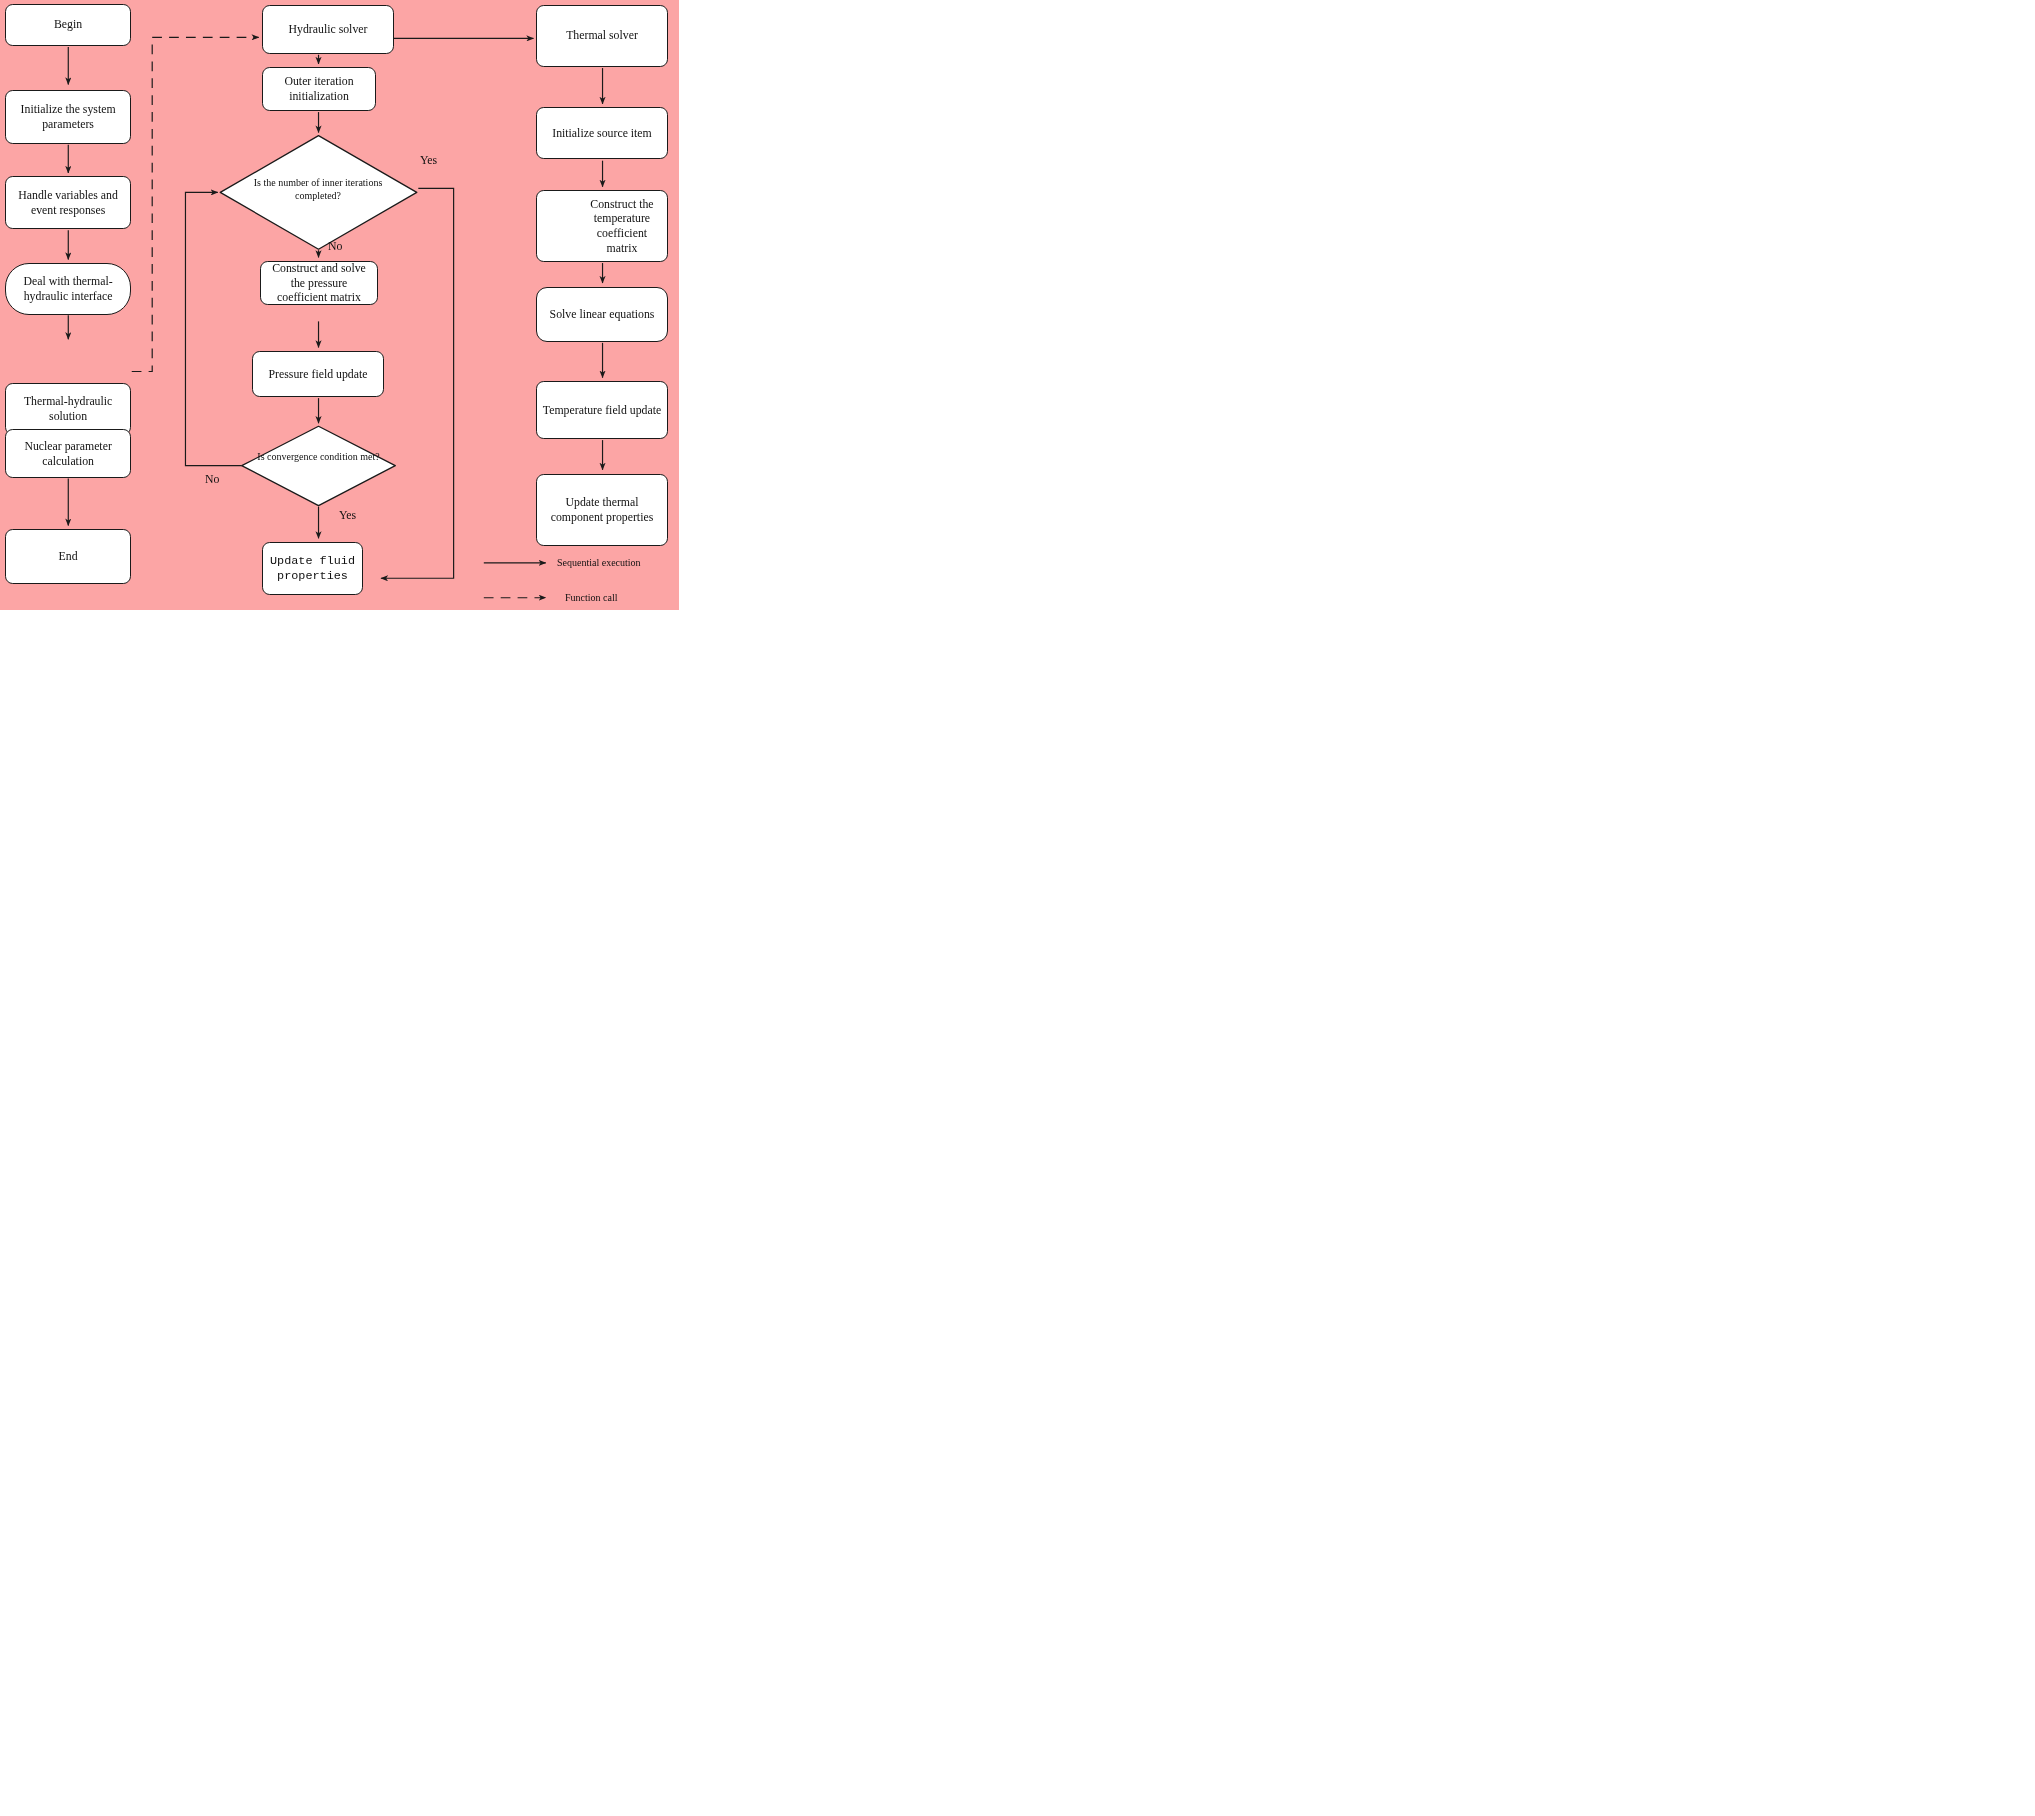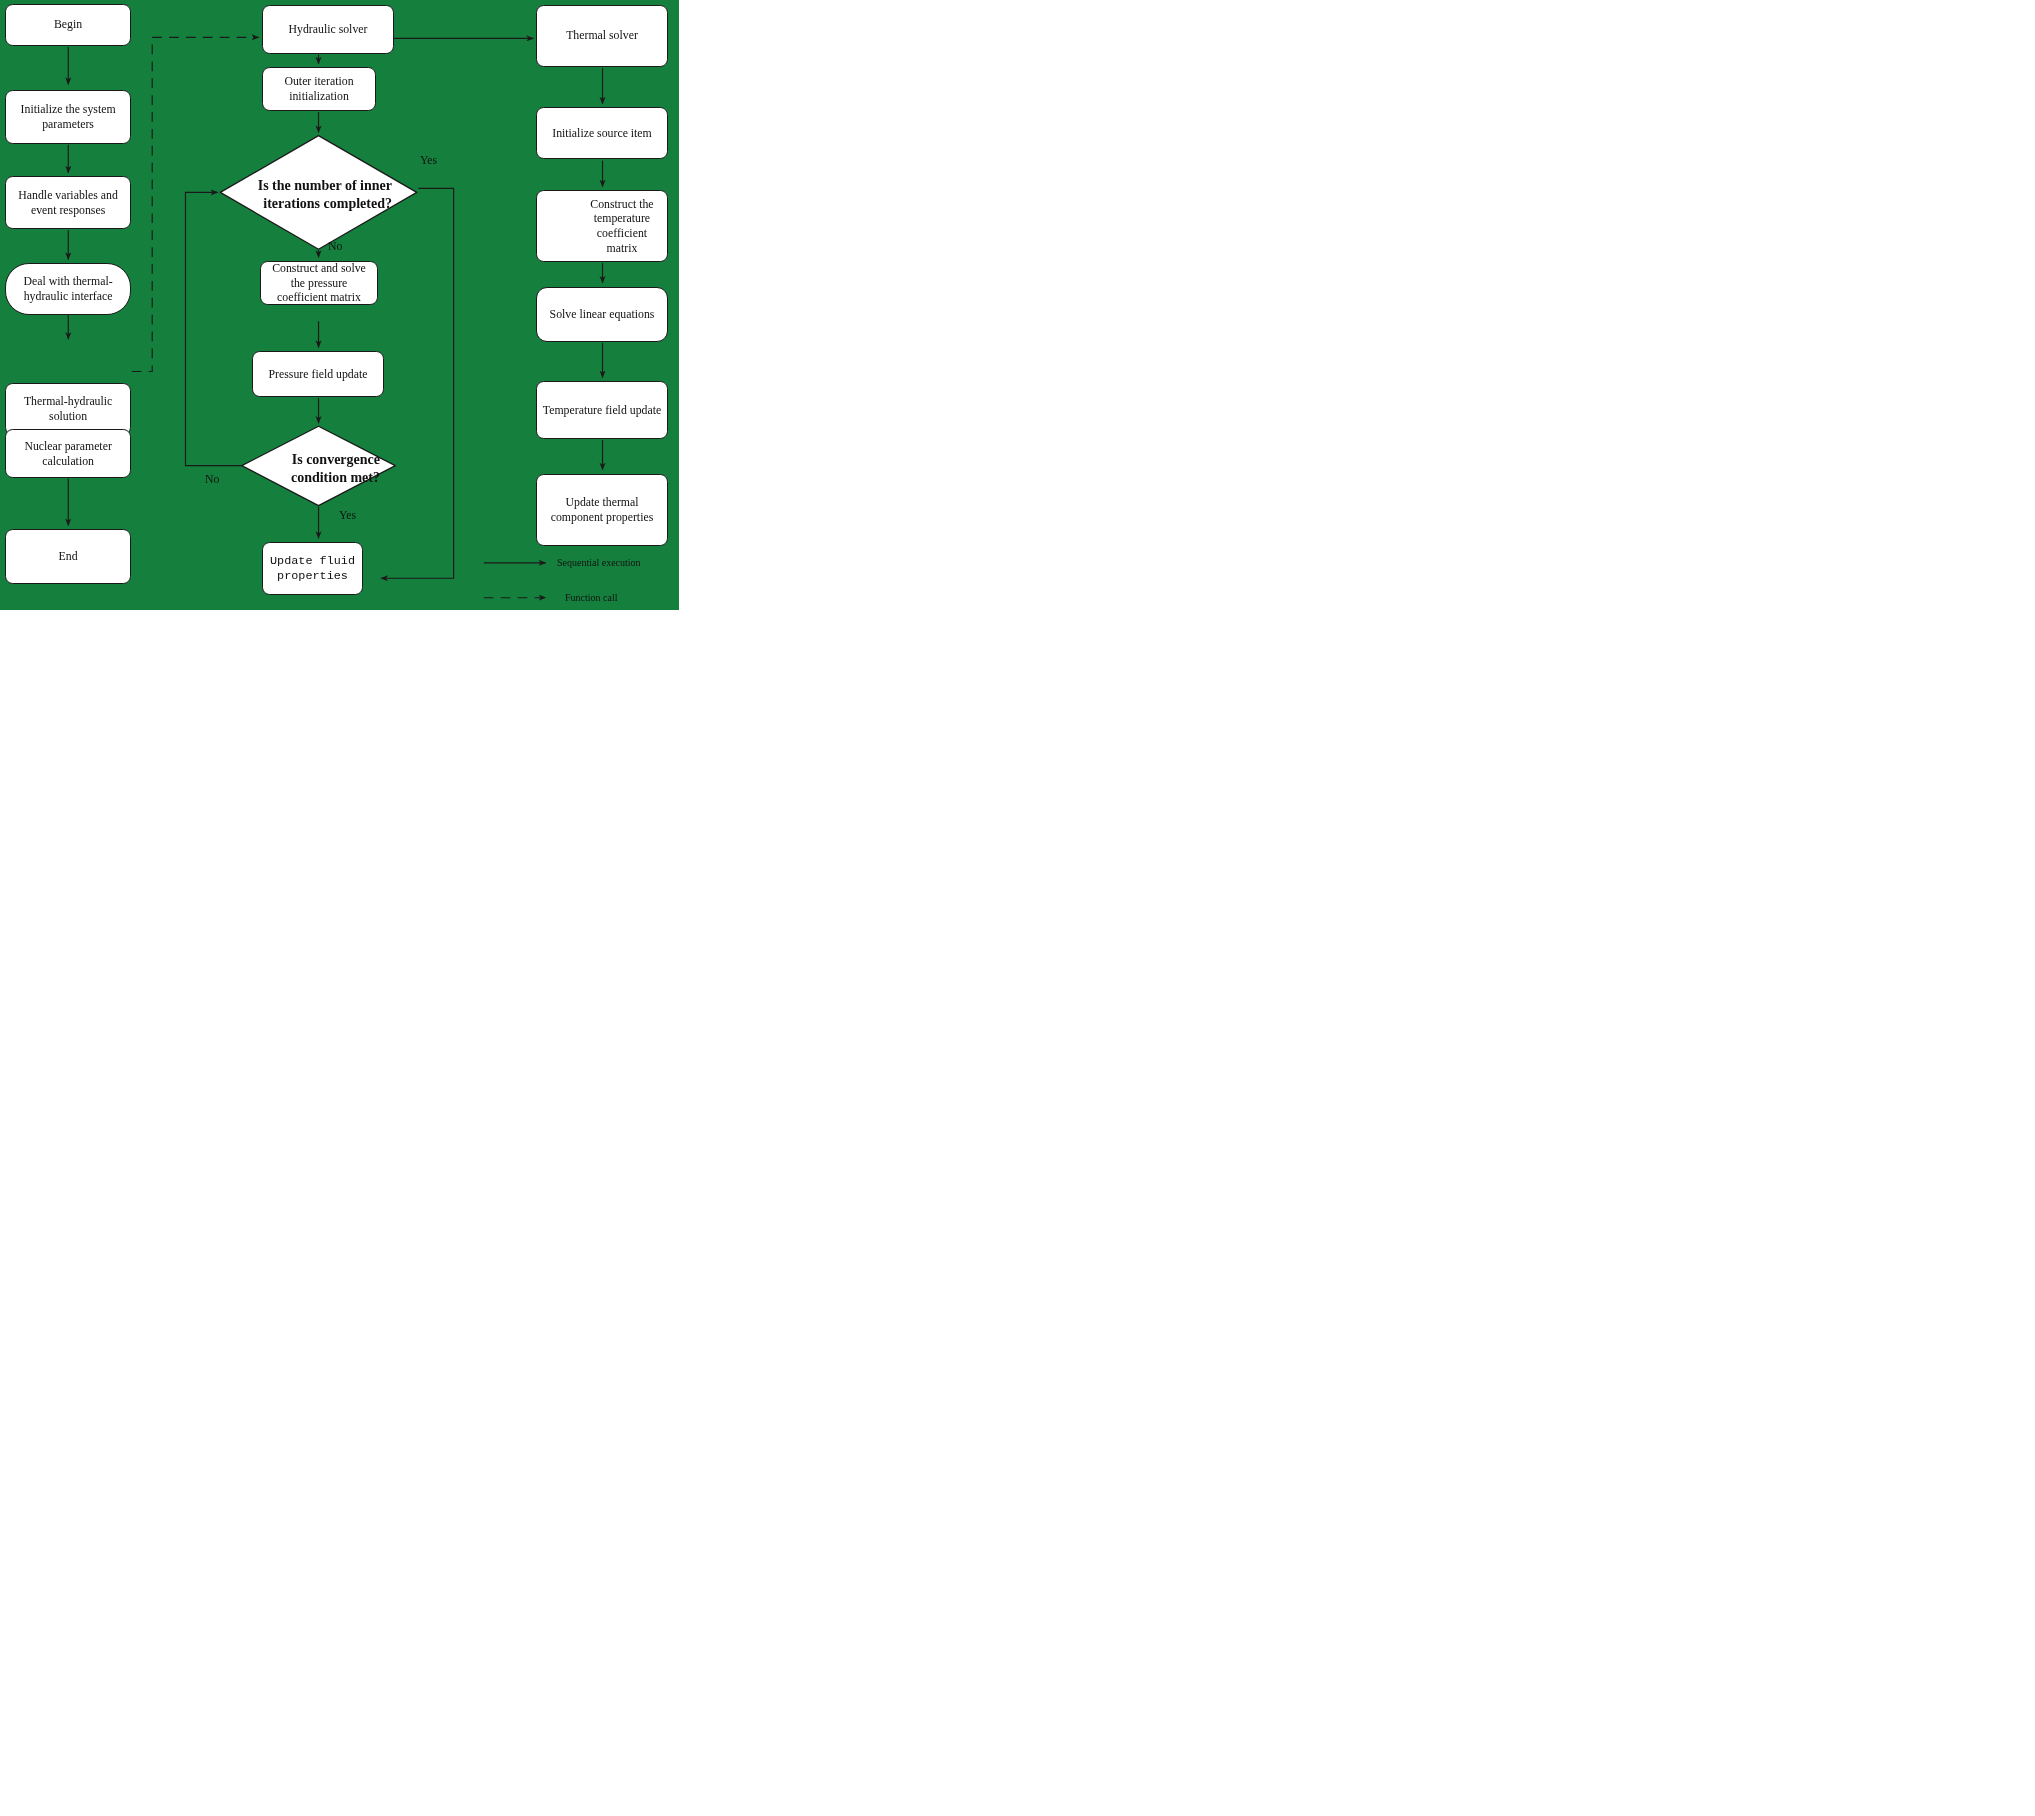--- a/index.html
+++ b/index.html
@@ -5,21 +5,21 @@
   html,body{
     margin:0;
     padding:0;
     background:#ffffff;
     font-family:"Liberation Serif","DejaVu Serif",serif;
   }
   #diagram{
     position:relative;
     width:679px;
     height:610px;
-    background:#15803d;
+    background:#fca5a5;
     overflow:hidden;
   }
   #connectors{
     position:absolute;
     left:0;top:0;
     width:679px;
     height:610px;
   }
   .node{
     position:absolute;
@@ -31,25 +31,24 @@
     align-items:center;
     justify-content:center;
     text-align:center;
     font-size:11.8px;
     line-height:1.25;
     color:#111111;
     padding:1px 4.1px;
   }
   .diamond-label{
     position:absolute;
-    text-align:right;
-    font-size:14px;
+    text-align:center;
+    font-size:10px;
     line-height:1.25;
     color:#111111;
-    font-weight:bold;
   }
   .branch-label{
     position:absolute;
     font-size:11.8px;
     line-height:1.1;
     color:#111111;
     white-space:nowrap;
   }
   .legend-label{
     position:absolute;

